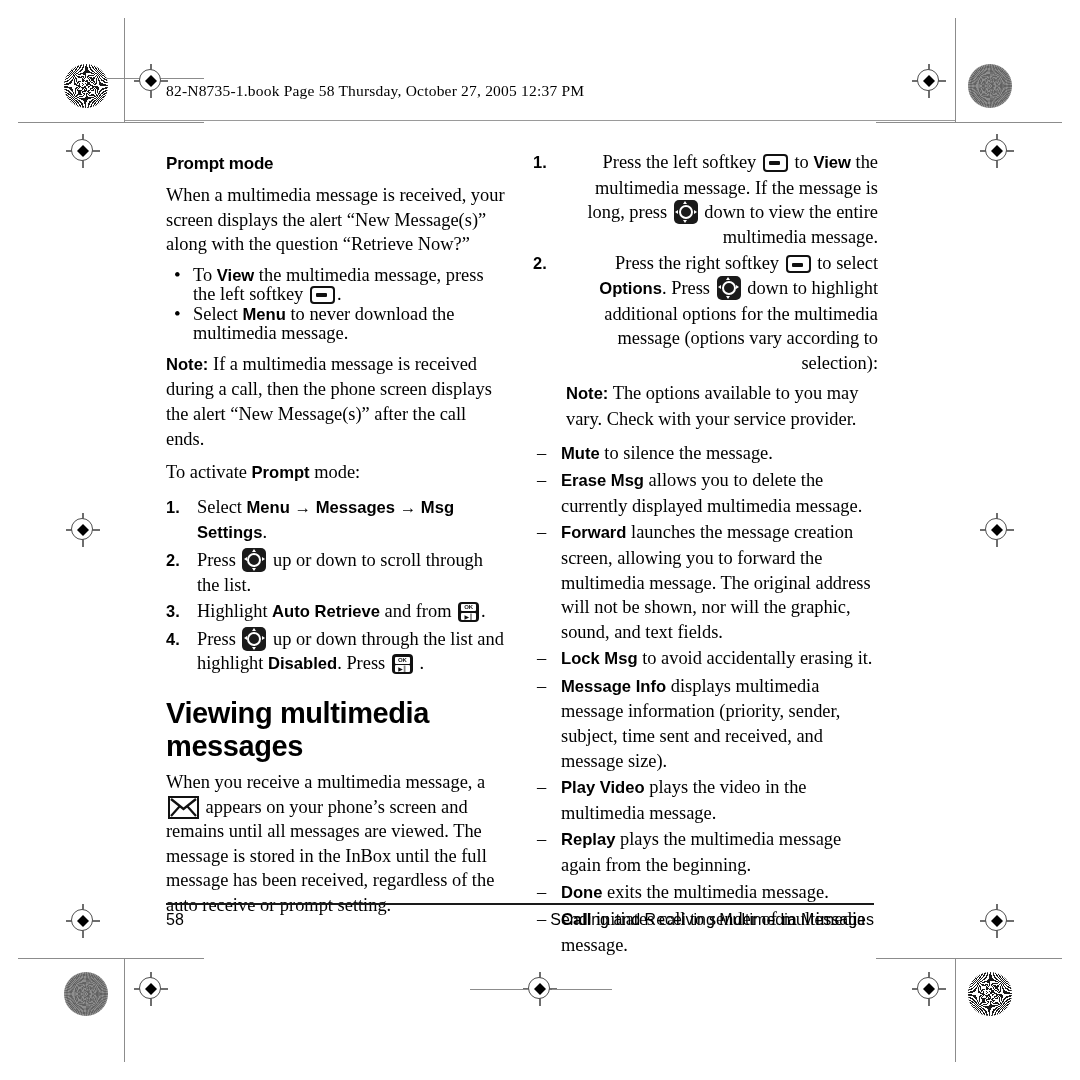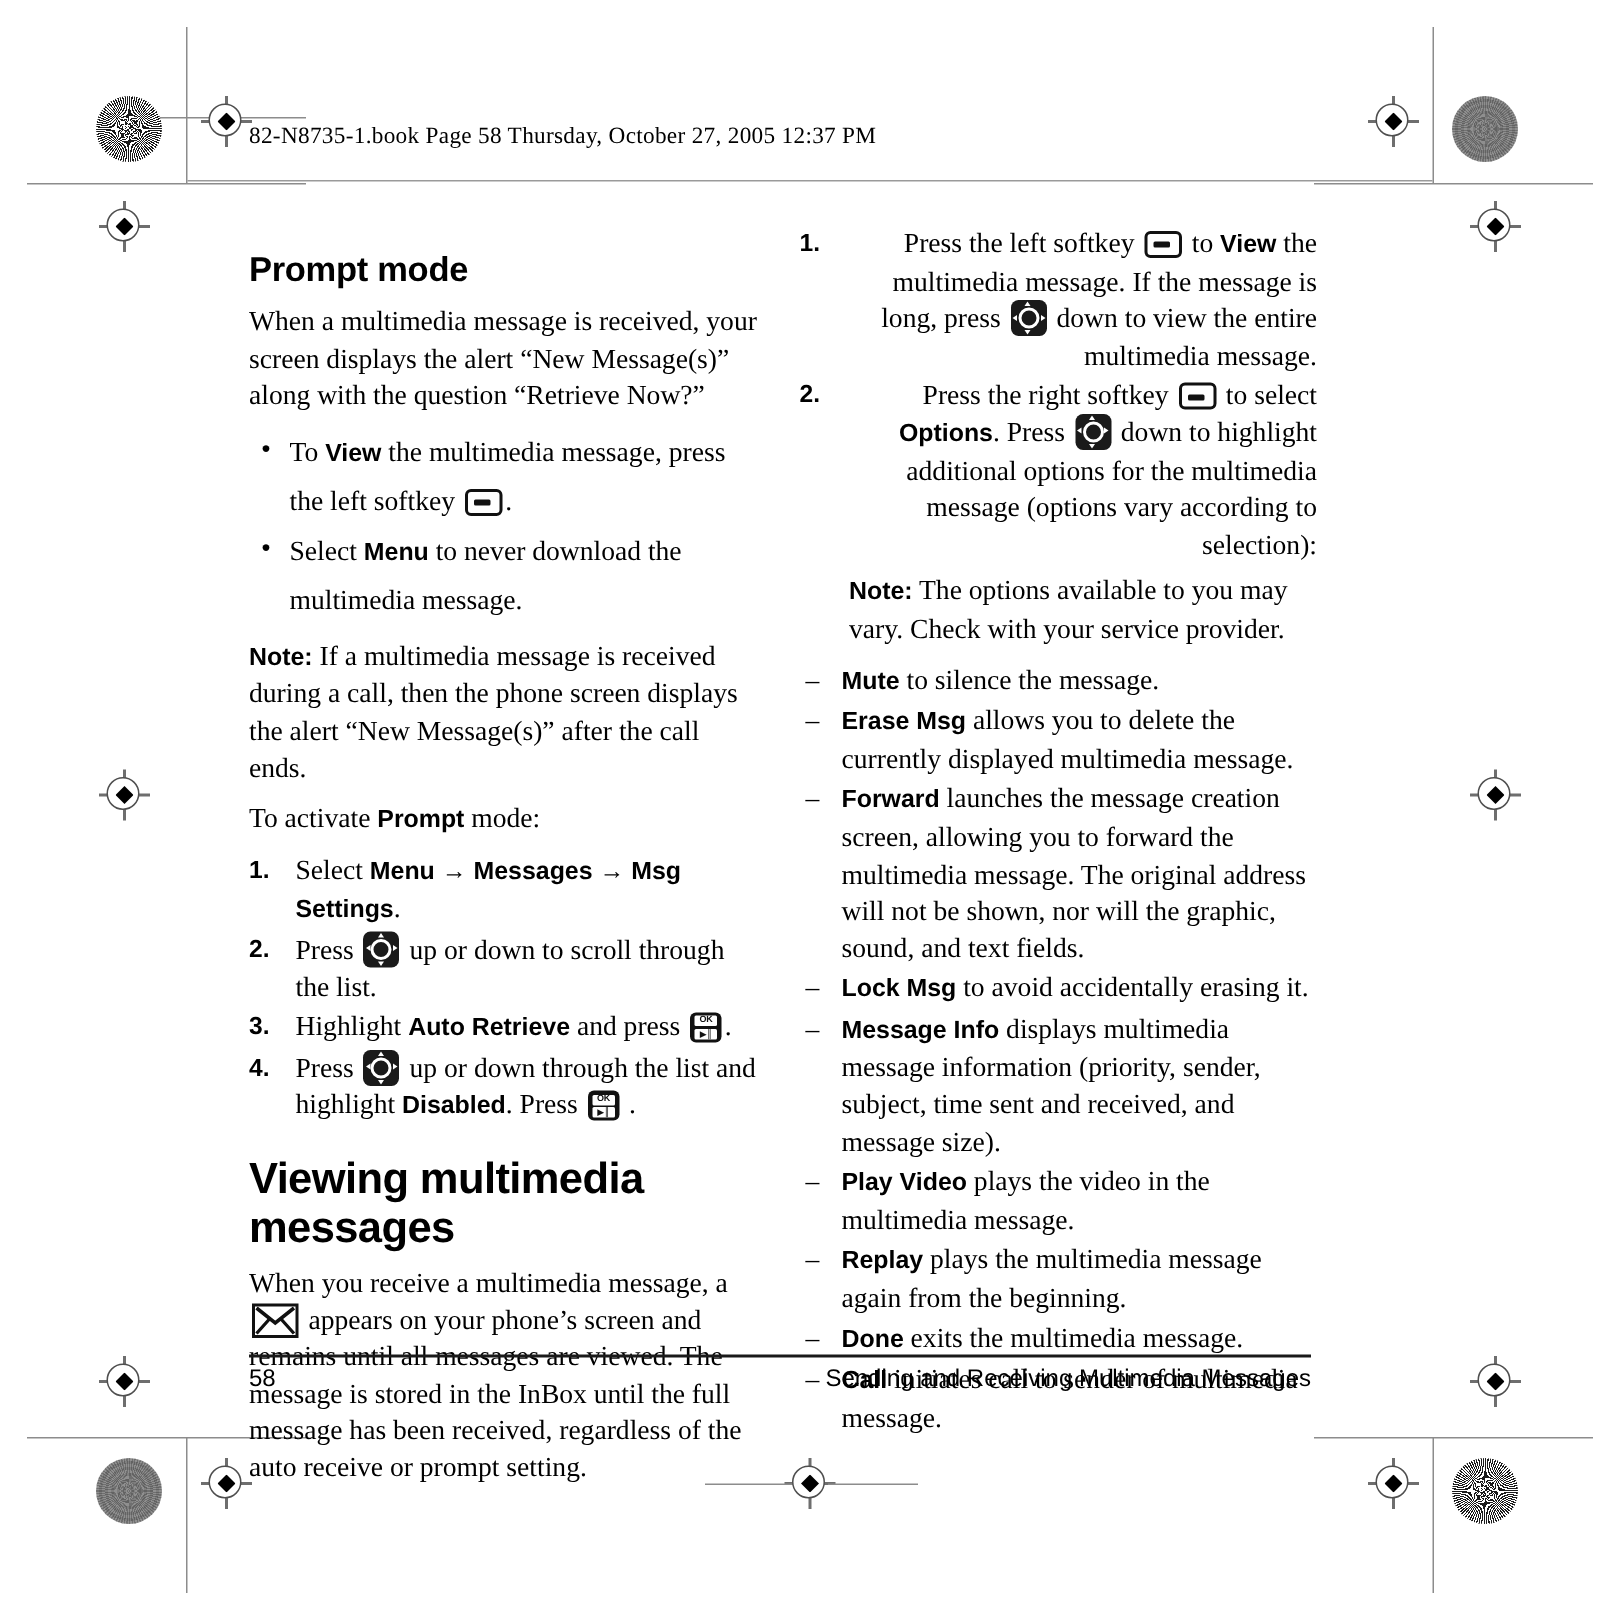--- a/index.html
+++ b/index.html
@@ -49,33 +49,33 @@
     white-space:nowrap;
   }
   .header-rule{position:absolute;left:125px;top:120px;width:830px;height:1px;background:#9a9a9a;}
 
   .col{position:absolute;top:150px;width:340px;}
   .col-left{left:166px;}
   .col-right{left:533px;width:345px;}
 
   h2.sec{
     font-family:"Liberation Sans",sans-serif;font-weight:bold;
-    font-size:23px;margin:16px 0 9px 0;letter-spacing:-.2px;
+    font-size:17px;margin:4px 0 9px 0;letter-spacing:-.2px;
   }
   h2.big{
     font-family:"Liberation Sans",sans-serif;font-weight:bold;
     font-size:29px;margin:20px 0 7px 0;letter-spacing:-.4px;
   }
   p.body{font-size:18.4px;line-height:24.6px;margin:0 0 9px 0;}
   .b{font-family:"Liberation Sans",sans-serif;font-weight:bold;font-size:16.6px;}
   .note-lbl{font-family:"Liberation Sans",sans-serif;font-weight:bold;font-size:16.6px;}
 
   ul.bul{list-style:none;margin:0 0 9px 0;padding:0;}
   ul.bul>li{
-    position:relative;padding-left:27px;font-size:18.4px;line-height:32px;margin-bottom:1px;
+    position:relative;padding-left:27px;font-size:18.4px;line-height:19px;margin-bottom:1px;
   }
   ul.bul>li:before{
     content:"\2022";position:absolute;left:8px;top:-1px;font-size:19px;
   }
   ol.num{list-style:none;margin:0 0 6px 0;padding:0;counter-reset:n;}
   ol.num>li{
     position:relative;padding-left:31px;font-size:18.4px;line-height:24.6px;margin-bottom:2px;
   }
   ol.num>li:before{
     counter-increment:n;content:counter(n) ".";
@@ -258,21 +258,21 @@
     </p>
 
     <ol class="num">
       <li>
         <span>Select </span><span class="b">Menu → Messages → Msg Settings</span><span>.</span>
       </li>
       <li>
         <span>Press </span><span class="ico ico-nav"><span class="ring"></span><i class="up"></i><i class="dn"></i><i class="lf"></i><i class="rg"></i></span><span> up or down to scroll through the list.</span>
       </li>
       <li>
-        <span>Highlight </span><span class="b">Auto Retrieve</span><span> and press </span><span class="ico ico-ok"><span class="ok">OK</span><span class="pp">▶║</span></span><span>.</span>
+        <span>Highlight </span><span class="b">Auto Retrieve</span><span> and from </span><span class="ico ico-ok"><span class="ok">OK</span><span class="pp">▶║</span></span><span>.</span>
       </li>
       <li>
         <span>Press </span><span class="ico ico-nav"><span class="ring"></span><i class="up"></i><i class="dn"></i><i class="lf"></i><i class="rg"></i></span><span> up or down through the list and highlight </span><span class="b">Disabled</span><span>. Press </span><span class="ico ico-ok"><span class="ok">OK</span><span class="pp">▶║</span></span><span> .</span>
       </li>
     </ol>
 
     <h2 class="big">Viewing multimedia messages</h2>
     <p class="body">
       <span>When you receive a multimedia message, a </span><span class="ico ico-env"><svg width="27" height="19" viewBox="0 0 27 19">
             <path d="M1 1 L13.5 11 L26 1" fill="none" stroke="#111" stroke-width="2.4"></path>

